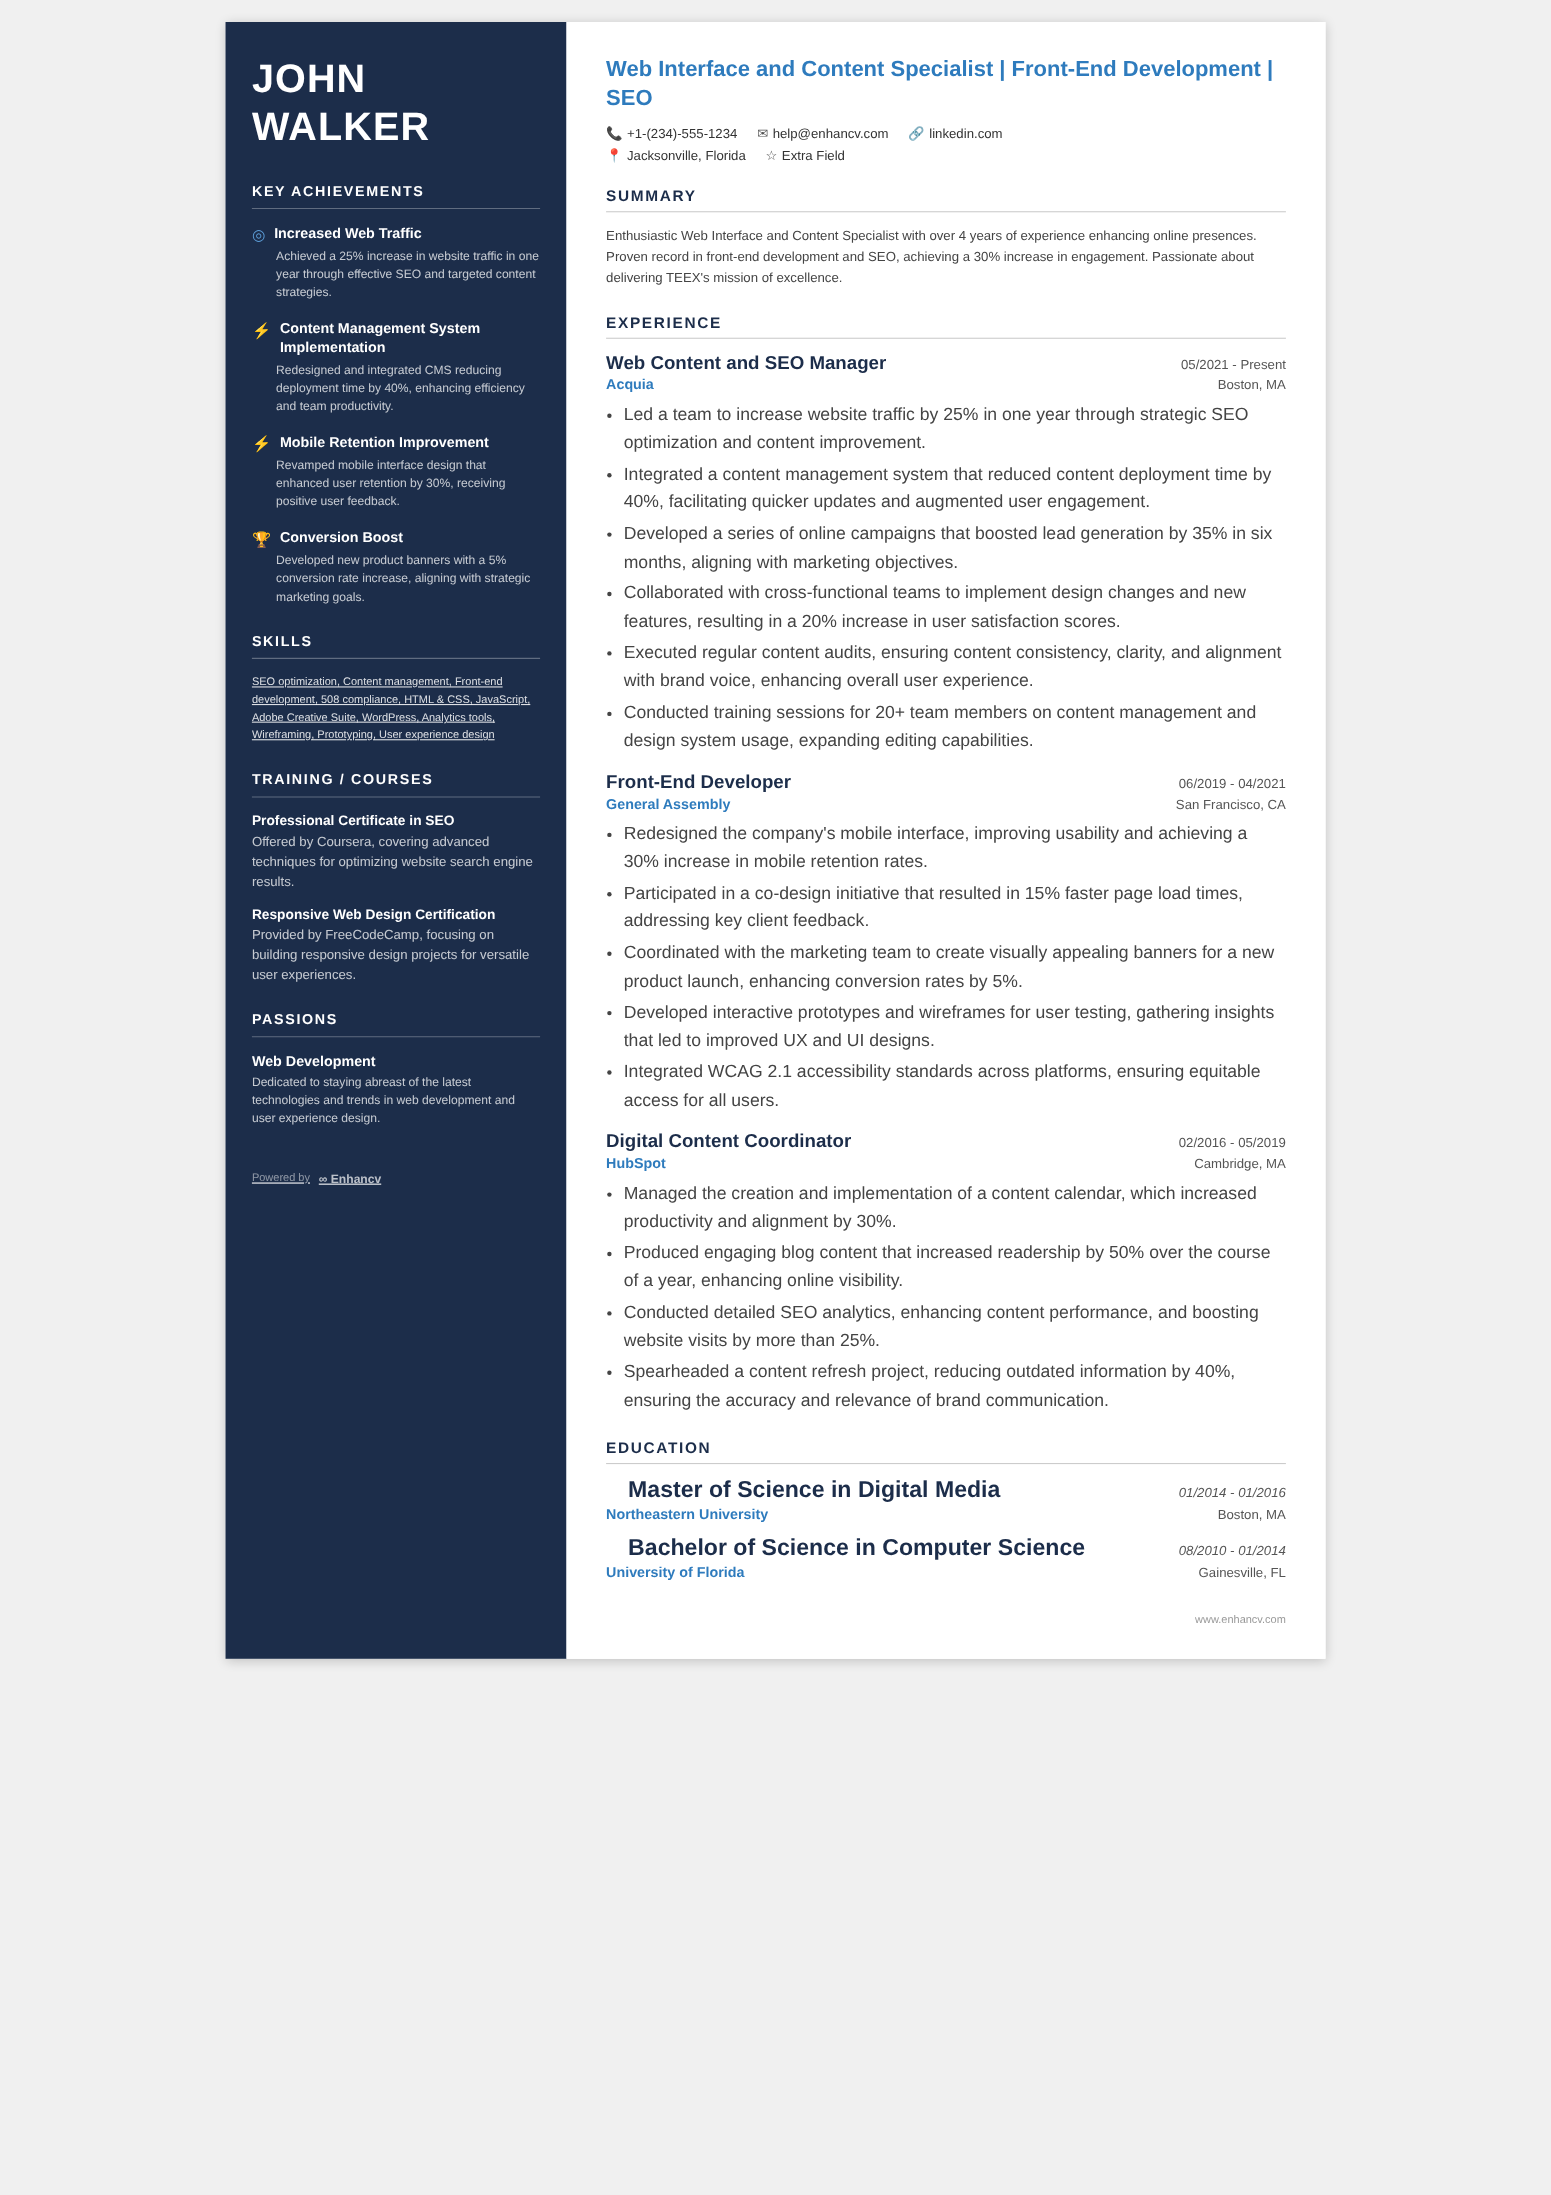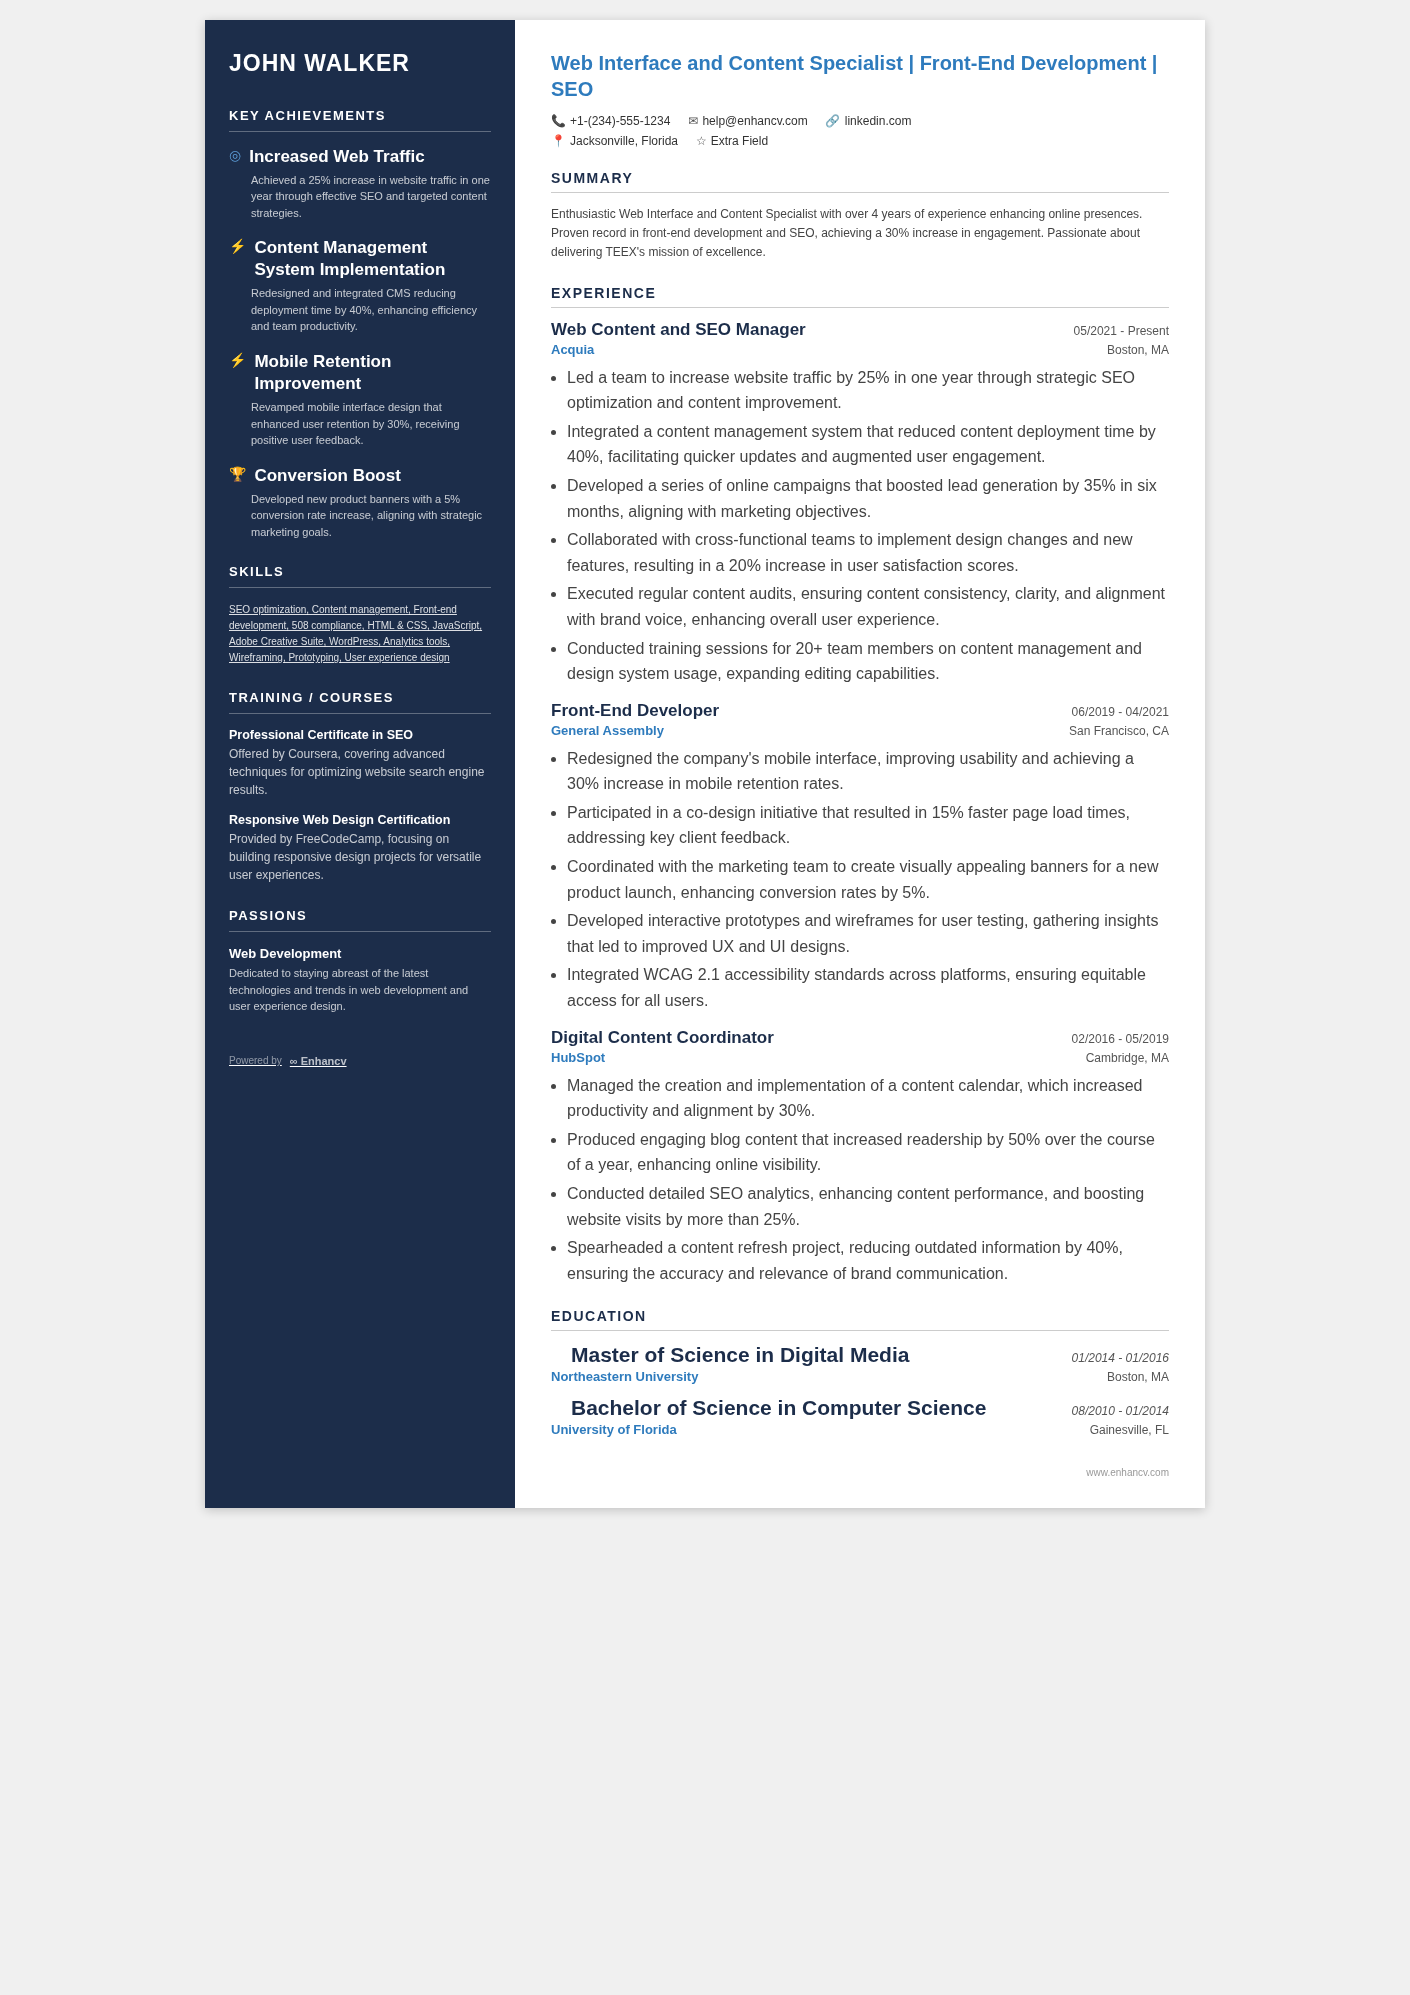--- a/index.html
+++ b/index.html
@@ -21,21 +21,21 @@
     }
     
     .sidebar {
       width: 310px;
       background: #1c2d4a;
       color: white;
       padding: 30px 24px;
       flex-shrink: 0;
     }
     .sidebar-name {
-      font-size: 23px;
+      font-size: 36px;
       font-weight: bold;
       letter-spacing: 1px;
       color: white;
       margin-bottom: 30px;
       line-height: 1.2;
     }
     .sidebar-section-title {
       font-size: 13px;
       font-weight: bold;
       letter-spacing: 1.5px;
@@ -57,21 +57,21 @@
       gap: 8px;
       margin-bottom: 4px;
     }
     .achievement-icon {
       font-size: 14px;
       color: #5b9bd5;
       margin-top: 1px;
       flex-shrink: 0;
     }
     .achievement-title {
-      font-size: 17px;
+      font-size: 13px;
       font-weight: bold;
       color: white;
       line-height: 1.3;
     }
     .achievement-desc {
       font-size: 11px;
       color: rgba(255,255,255,0.75);
       line-height: 1.5;
       padding-left: 22px;
     }

